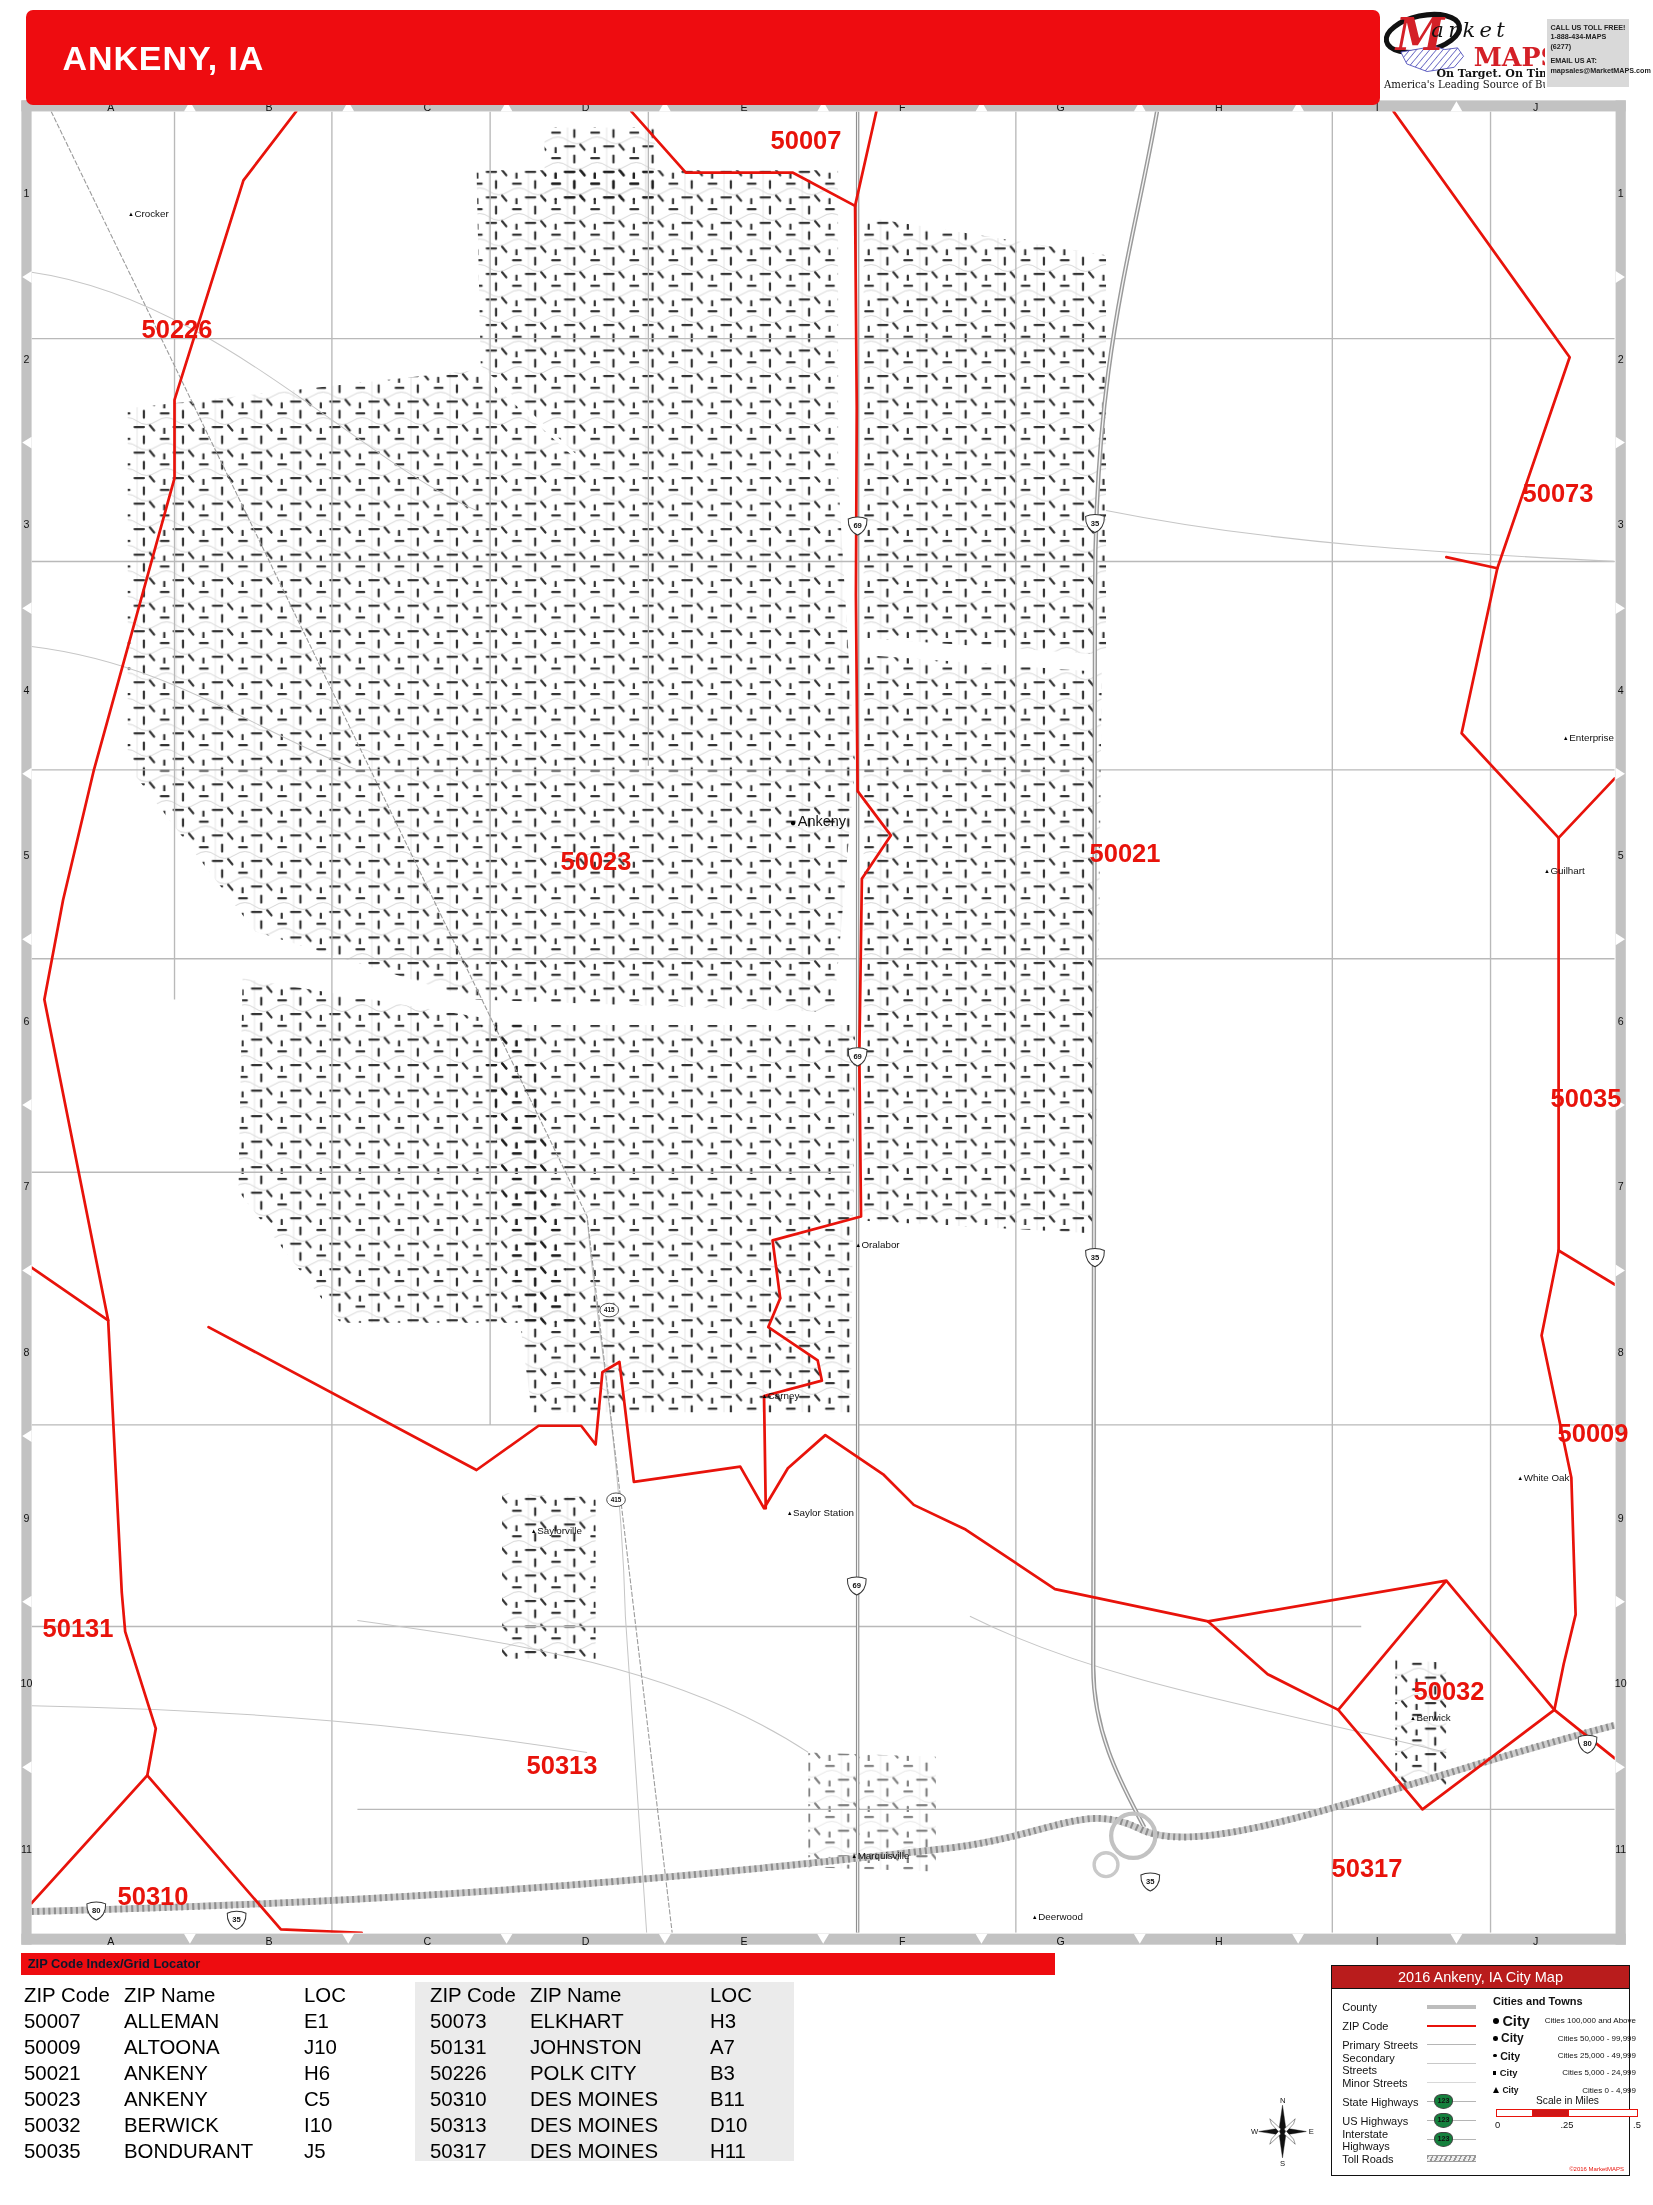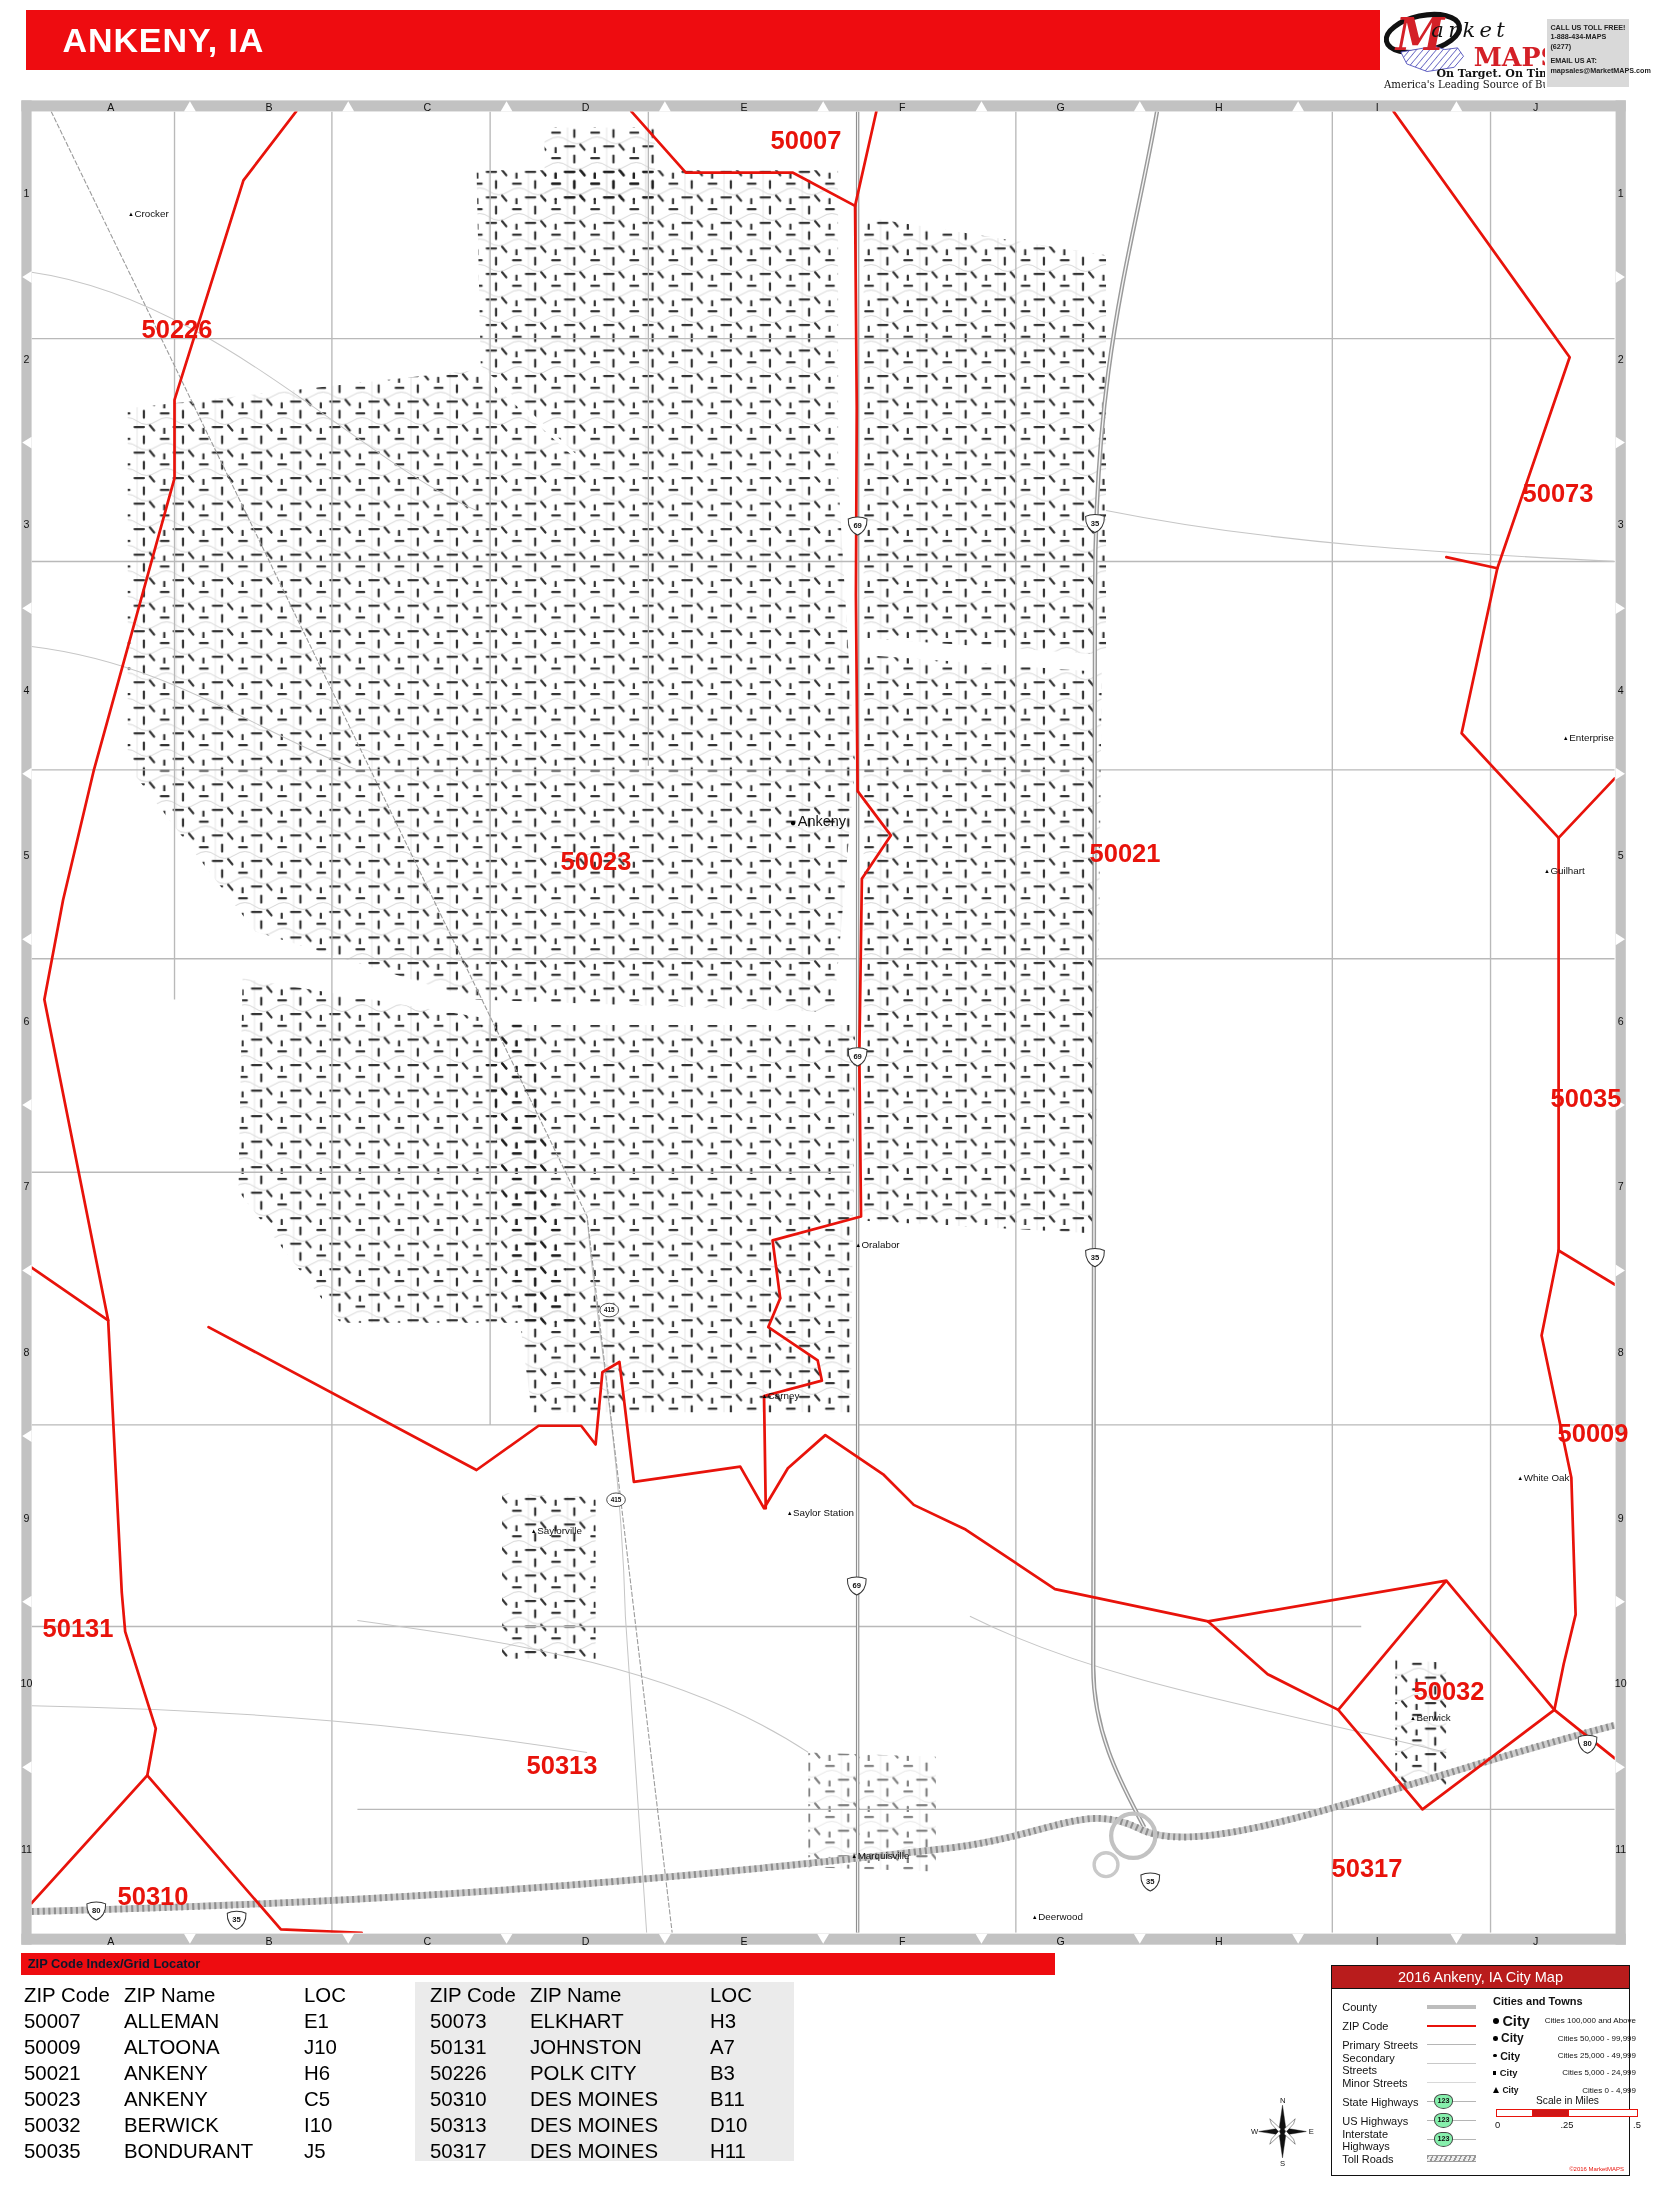--- a/index.html
+++ b/index.html
@@ -1,19 +1,19 @@
 <!DOCTYPE html>
 <html style="font-size:13.6px"><head>
 <meta charset="utf-8">
 <style>
   html,body{margin:0;padding:0;background:#fff;}
   #page{position:relative;width:1654px;height:2205px;background:#fff;overflow:hidden;
         font-family:"Liberation Sans",sans-serif;}
   
-  #banner{position:absolute;left:25.5px;top:10.2px;width:1354px;height:60px;background:#ee0c10;}
+  #banner{position:absolute;left:25.5px;top:10.2px;width:1354px;height:95px;background:#ee0c10;border-radius:7px;}
   #banner .title{color:#fff;font-weight:bold;font-size:34px;letter-spacing:0.9px;
         position:absolute;left:37px;top:50%;transform:translateY(-50%);}
   #logo{position:absolute;left:1382px;top:3.4px;width:163px;height:88px;}
   #contact{position:absolute;left:1547px;top:18.7px;width:82px;height:68px;background:#d9d9d9;
         font-size:7.2px;font-weight:bold;color:#222;padding:4.3px 3.4px;box-sizing:border-box;line-height:1.3;}
   #contact .gap{height:5.1px;}
   .zip-label{position:absolute;transform:translate(-50%,-50%);font-weight:bold;font-size:25.5px;
         color:#e8130b;white-space:nowrap;z-index:6;}
   .city{position:absolute;transform:translate(-50%,-50%);font-size:9.8px;color:#111;
         white-space:nowrap;z-index:5;}
@@ -42,21 +42,21 @@
   .lrow .lab{width:85px;}
   .lsamp{position:relative;width:49px;height:12px;display:flex;align-items:center;}
   .ln{width:49px;height:0;border-top:1.7px solid #ccc;}
   .ln.county{border-top:4.3px solid #bdbdbd;}
   .ln.zip{border-top:2.6px solid #e8130b;}
   .ln.primary{border-top:1.3px solid #b5b5b5;}
   .ln.secondary{border-top:1px solid #c8c8c8;}
   .ln.minor{border-top:0.9px solid #d8d8d8;}
   .ln.toll{height:5.1px;border:0.9px solid #9a9a9a;border-left:none;border-right:none;
         background:repeating-linear-gradient(115deg,#9a9a9a 0 1.7px,#eee 1.7px 4.3px);}
-  .mini-shield{position:absolute;left:6.8px;top:-1.7px;width:17px;height:12.8px;background:#86efac;
+  .mini-shield{position:absolute;left:6.8px;top:-1.7px;width:17px;height:12.8px;background:#15803d;
         border:0.9px solid #444;border-radius:40% 40% 50% 50%;font-size:7.2px;font-weight:bold;
         text-align:center;line-height:12px;z-index:2;}
   #leg-right{position:absolute;left:161px;top:29px;width:143px;}
   #leg-cities-title{font-size:11px;font-weight:bold;color:#111;margin-bottom:5.1px;}
   .crow{display:flex;align-items:center;height:17.4px;color:#111;}
   .crow .cmk{display:inline-block;margin-right:3.4px;background:#000;}
   .crow .cmk.dot{border-radius:50%;}
   .crow .cmk.tri{width:0!important;height:0!important;background:none;border-left:3.4px solid transparent;
         border-right:3.4px solid transparent;border-bottom:6px solid #000;}
   .crow .cname{font-weight:bold;margin-right:5.1px;}

